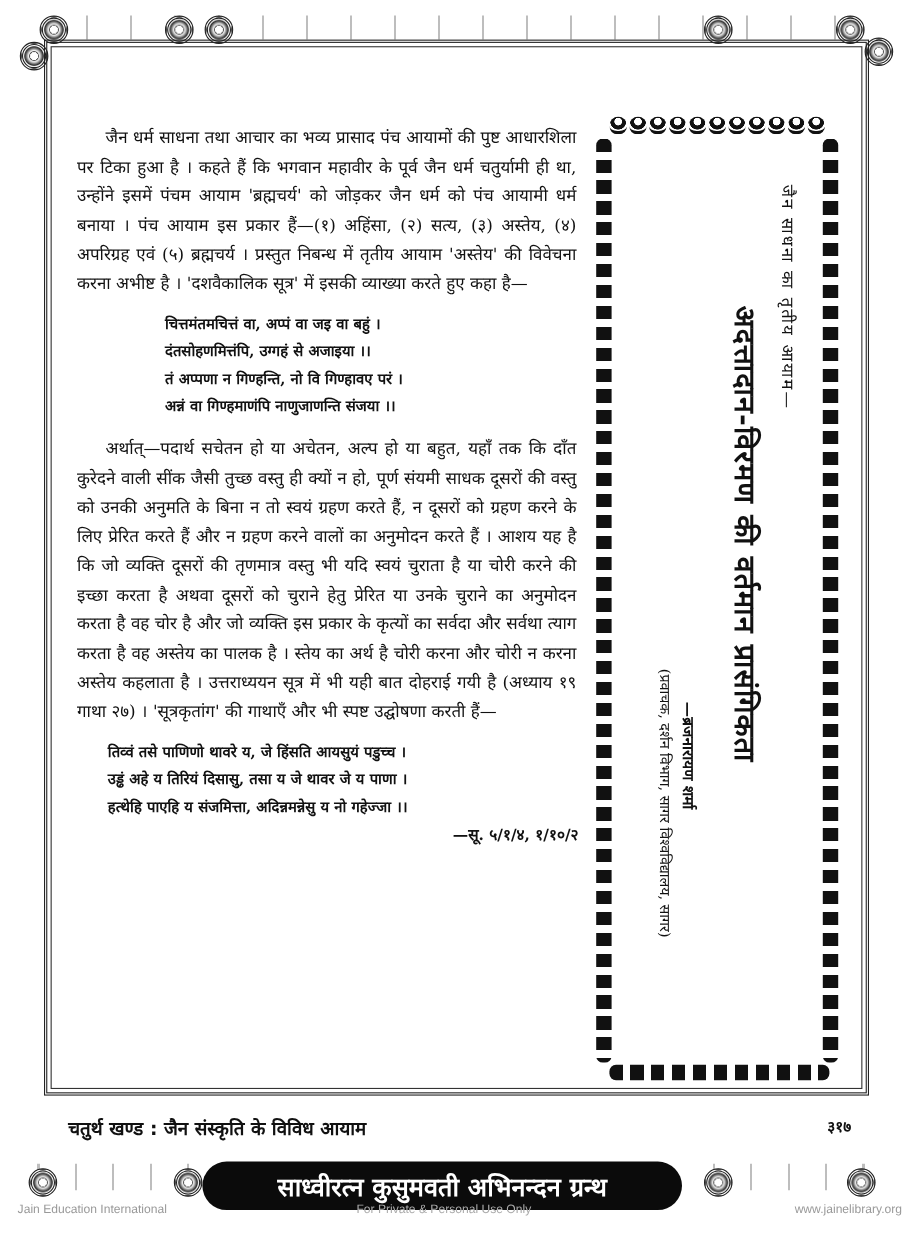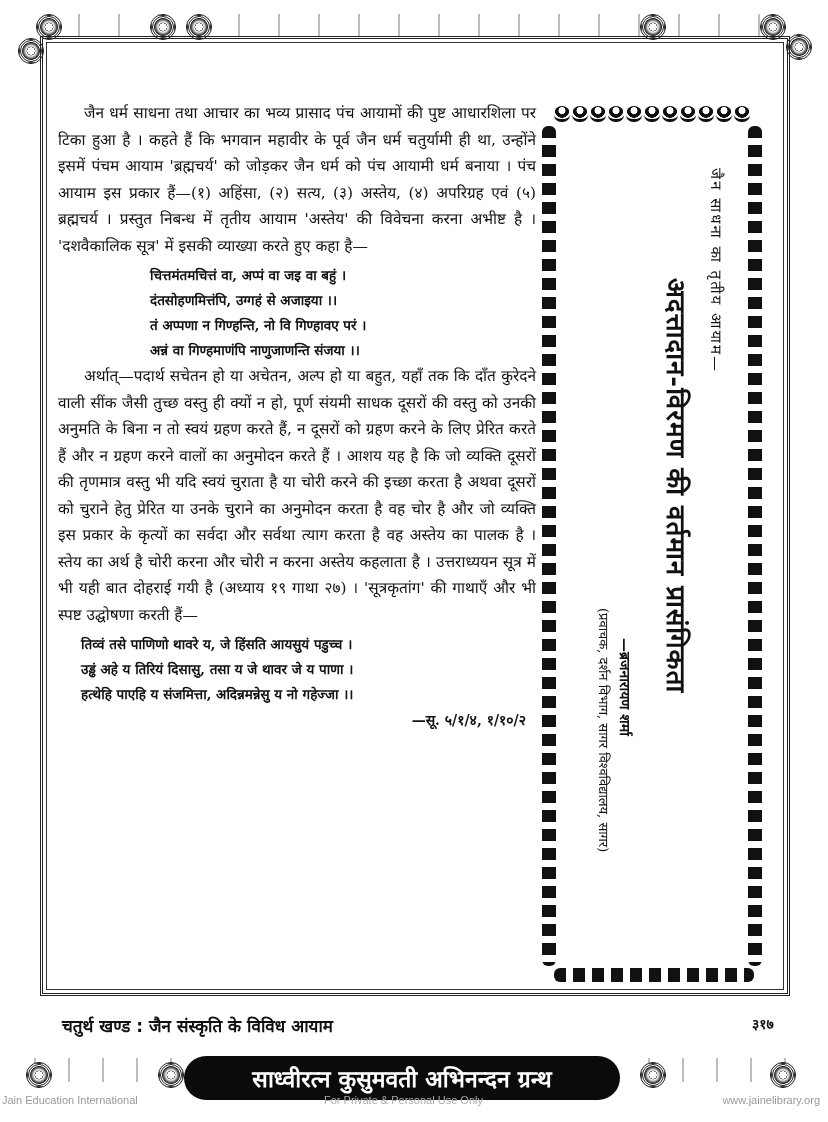--- a/index.html
+++ b/index.html
@@ -10,40 +10,40 @@
   .frame-inner { position:absolute; left:46px; top:42px; width:738px; height:948px;
                  border:1px solid #333; box-sizing:border-box; }
   .rosette { position:absolute; width:26px; height:26px; border-radius:50%;
              border:3px double #222; background:radial-gradient(circle,#fff 25%,#222 28%,#fff 34%,#222 60%,#fff 66%); box-sizing:border-box; }
   .scroll-top { position:absolute; top:14px; left:60px; right:60px; height:22px;
                 background:repeating-linear-gradient(90deg,transparent 0 18px,#444 18px 20px,transparent 20px 40px);
                 opacity:.35; border-radius:10px; }
   .scroll-bottom { position:absolute; top:1058px; height:24px; width:180px; opacity:.35;
                    background:repeating-linear-gradient(90deg,transparent 0 16px,#444 16px 18px,transparent 18px 34px); border-radius:10px; }
   .main-col { position:absolute; left:58px; top:100px; width:478px; font-size:15.4px; line-height:26.5px; }
-  .para { text-align:justify; margin:0; text-indent:26px; }
+  .para { text-align:justify; margin:12px; text-indent:26px; }
   .verse { margin:4px 0 0 92px; font-size:13.5px; line-height:25px; font-weight:bold; }
-  .verse.v2 { margin-left:23px; }
+  .verse.v2 { margin-left:40px; }
   .cite { text-align:right; font-size:14px; font-weight:bold; margin:0 10px 10px 0; }
   .side-box { position:absolute; left:548px; top:108px; width:226px; height:860px; }
   .lamp-row { position:absolute; display:flex; gap:2px; }
   .lamp { width:16px; height:16px; border-radius:50% 50% 45% 45%; background:radial-gradient(circle at 50% 35%,#fff 28%,#111 32%,#111 60%,#fff 64%); border-bottom:3px solid #111; box-sizing:border-box; }
   .lamp-col { position:absolute; display:flex; flex-direction:column; gap:3px; }
   .vtext { position:absolute; writing-mode:vertical-rl; white-space:nowrap; }
   .subtitle { left:158px; top:60px; font-size:15px; letter-spacing:2px; }
   .title { left:110px; top:260px; font-size:26px; font-weight:bold; letter-spacing:1px; }
   .author { left:68px; top:620px; font-size:14px; font-weight:bold; }
   .affil { left:46px; top:520px; font-size:13px; }
   .footer-left { position:absolute; left:62px; top:1014px; font-size:17px; font-weight:bold; font-family:"DejaVu Sans", sans-serif; }
   .page-no { position:absolute; left:752px; top:1014px; font-size:14px; font-weight:bold; font-family:"DejaVu Sans", sans-serif; }
   .banner { position:absolute; left:184px; top:1056px; width:436px; height:44px; background:#0b0b0b;
             border-radius:22px; color:#fff; font-family:"DejaVu Sans", sans-serif; font-size:23px;
             font-weight:bold; display:flex; align-items:center; justify-content:center; }
   .wm { position:absolute; top:1094px; font-family:"Liberation Sans", sans-serif; font-size:11px; color:#999; }
-  .wm.left { left:2px; } .wm.center { left:324px; color:#aaa;text-align:center; } .wm.right { right:8px; }
+  .wm.left { left:16px; } .wm.center { left:324px; color:#aaa;text-align:center; } .wm.right { right:8px; }
 </style>
 </head>
 <body>
 
 <div>
   <div class="scroll-top"></div>
   <div class="rosette" style="left:36px;top:14px"></div>
   <div class="rosette" style="left:150px;top:14px"></div>
   <div class="rosette" style="left:186px;top:14px"></div>
   <div class="rosette" style="left:640px;top:14px"></div>

